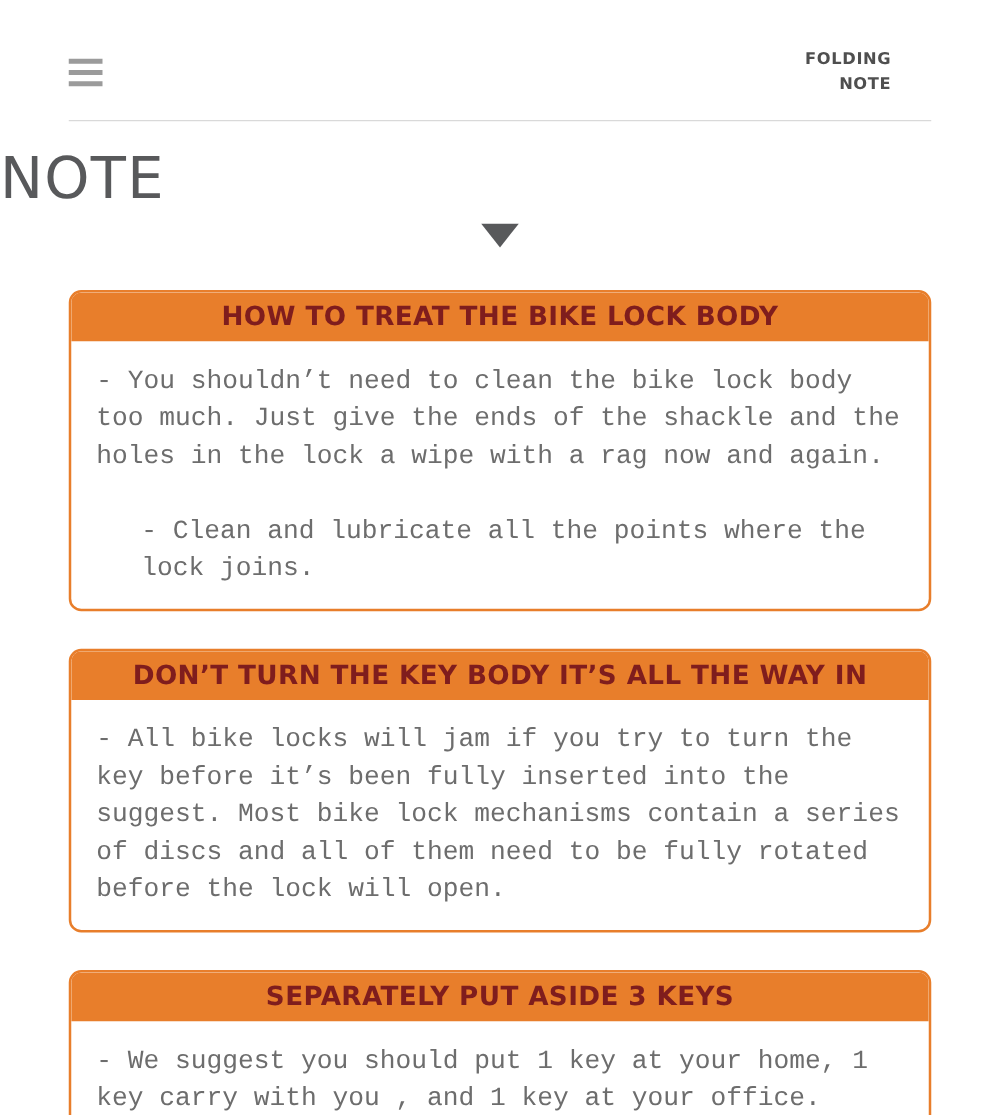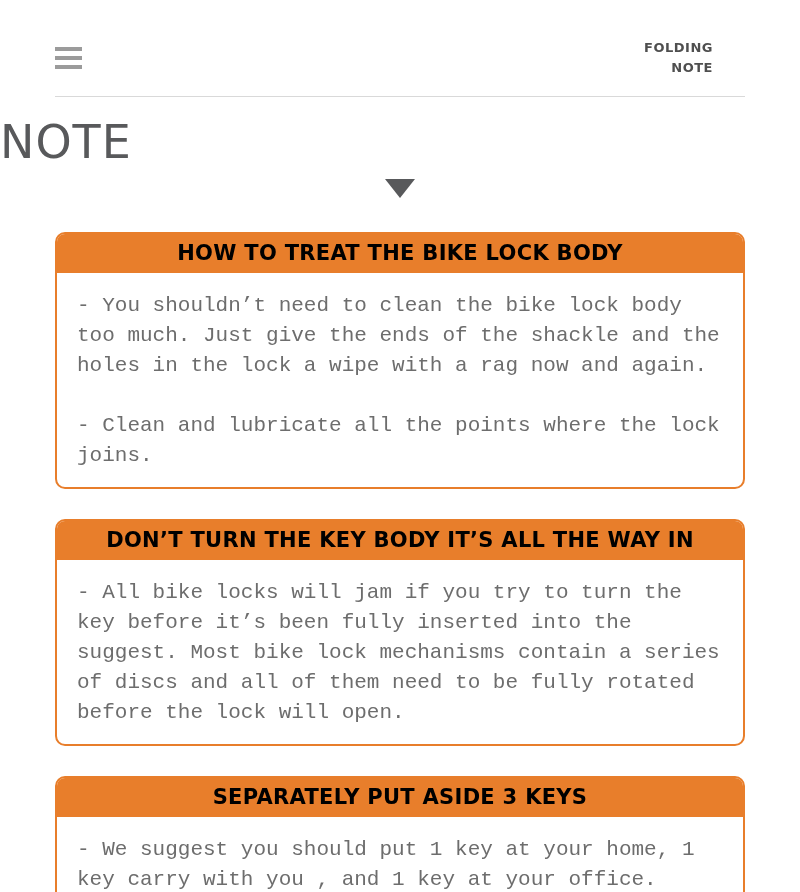--- a/index.html
+++ b/index.html
@@ -73,39 +73,40 @@
     border: 2px solid var(--accent);
     border-radius: 10px;
     overflow: hidden;
     background: #ffffff;
   }
   .card:first-of-type {
     margin-top: 34px;
   }
   .card-header {
     background: var(--accent);
-    color: #000000;
+    color: #7f1d1d;
     text-align: center;
     font-size: 21px;
     font-weight: bold;
     letter-spacing: 0.3px;
     padding: 7px 10px 8px 10px;
   }
   .card-body {
     padding: 10px 20px 16px 20px;
     color: #6d6d6d;
     font-size: 21px;
     line-height: 30px;
   }
   .card-body p {
     margin: 8px 0 0 0;
     font-family: Liberation Mono, monospace;
   }
   .card-body p + p {
     margin-top: 30px;
+    margin-left: 36px;
   }
 </style>
 </head>
 <body>
 
 <div class="page" style="--accent:#E87E2B;">
 
   <div class="top-bar">
     <div class="hamburger">
       <span></span>

